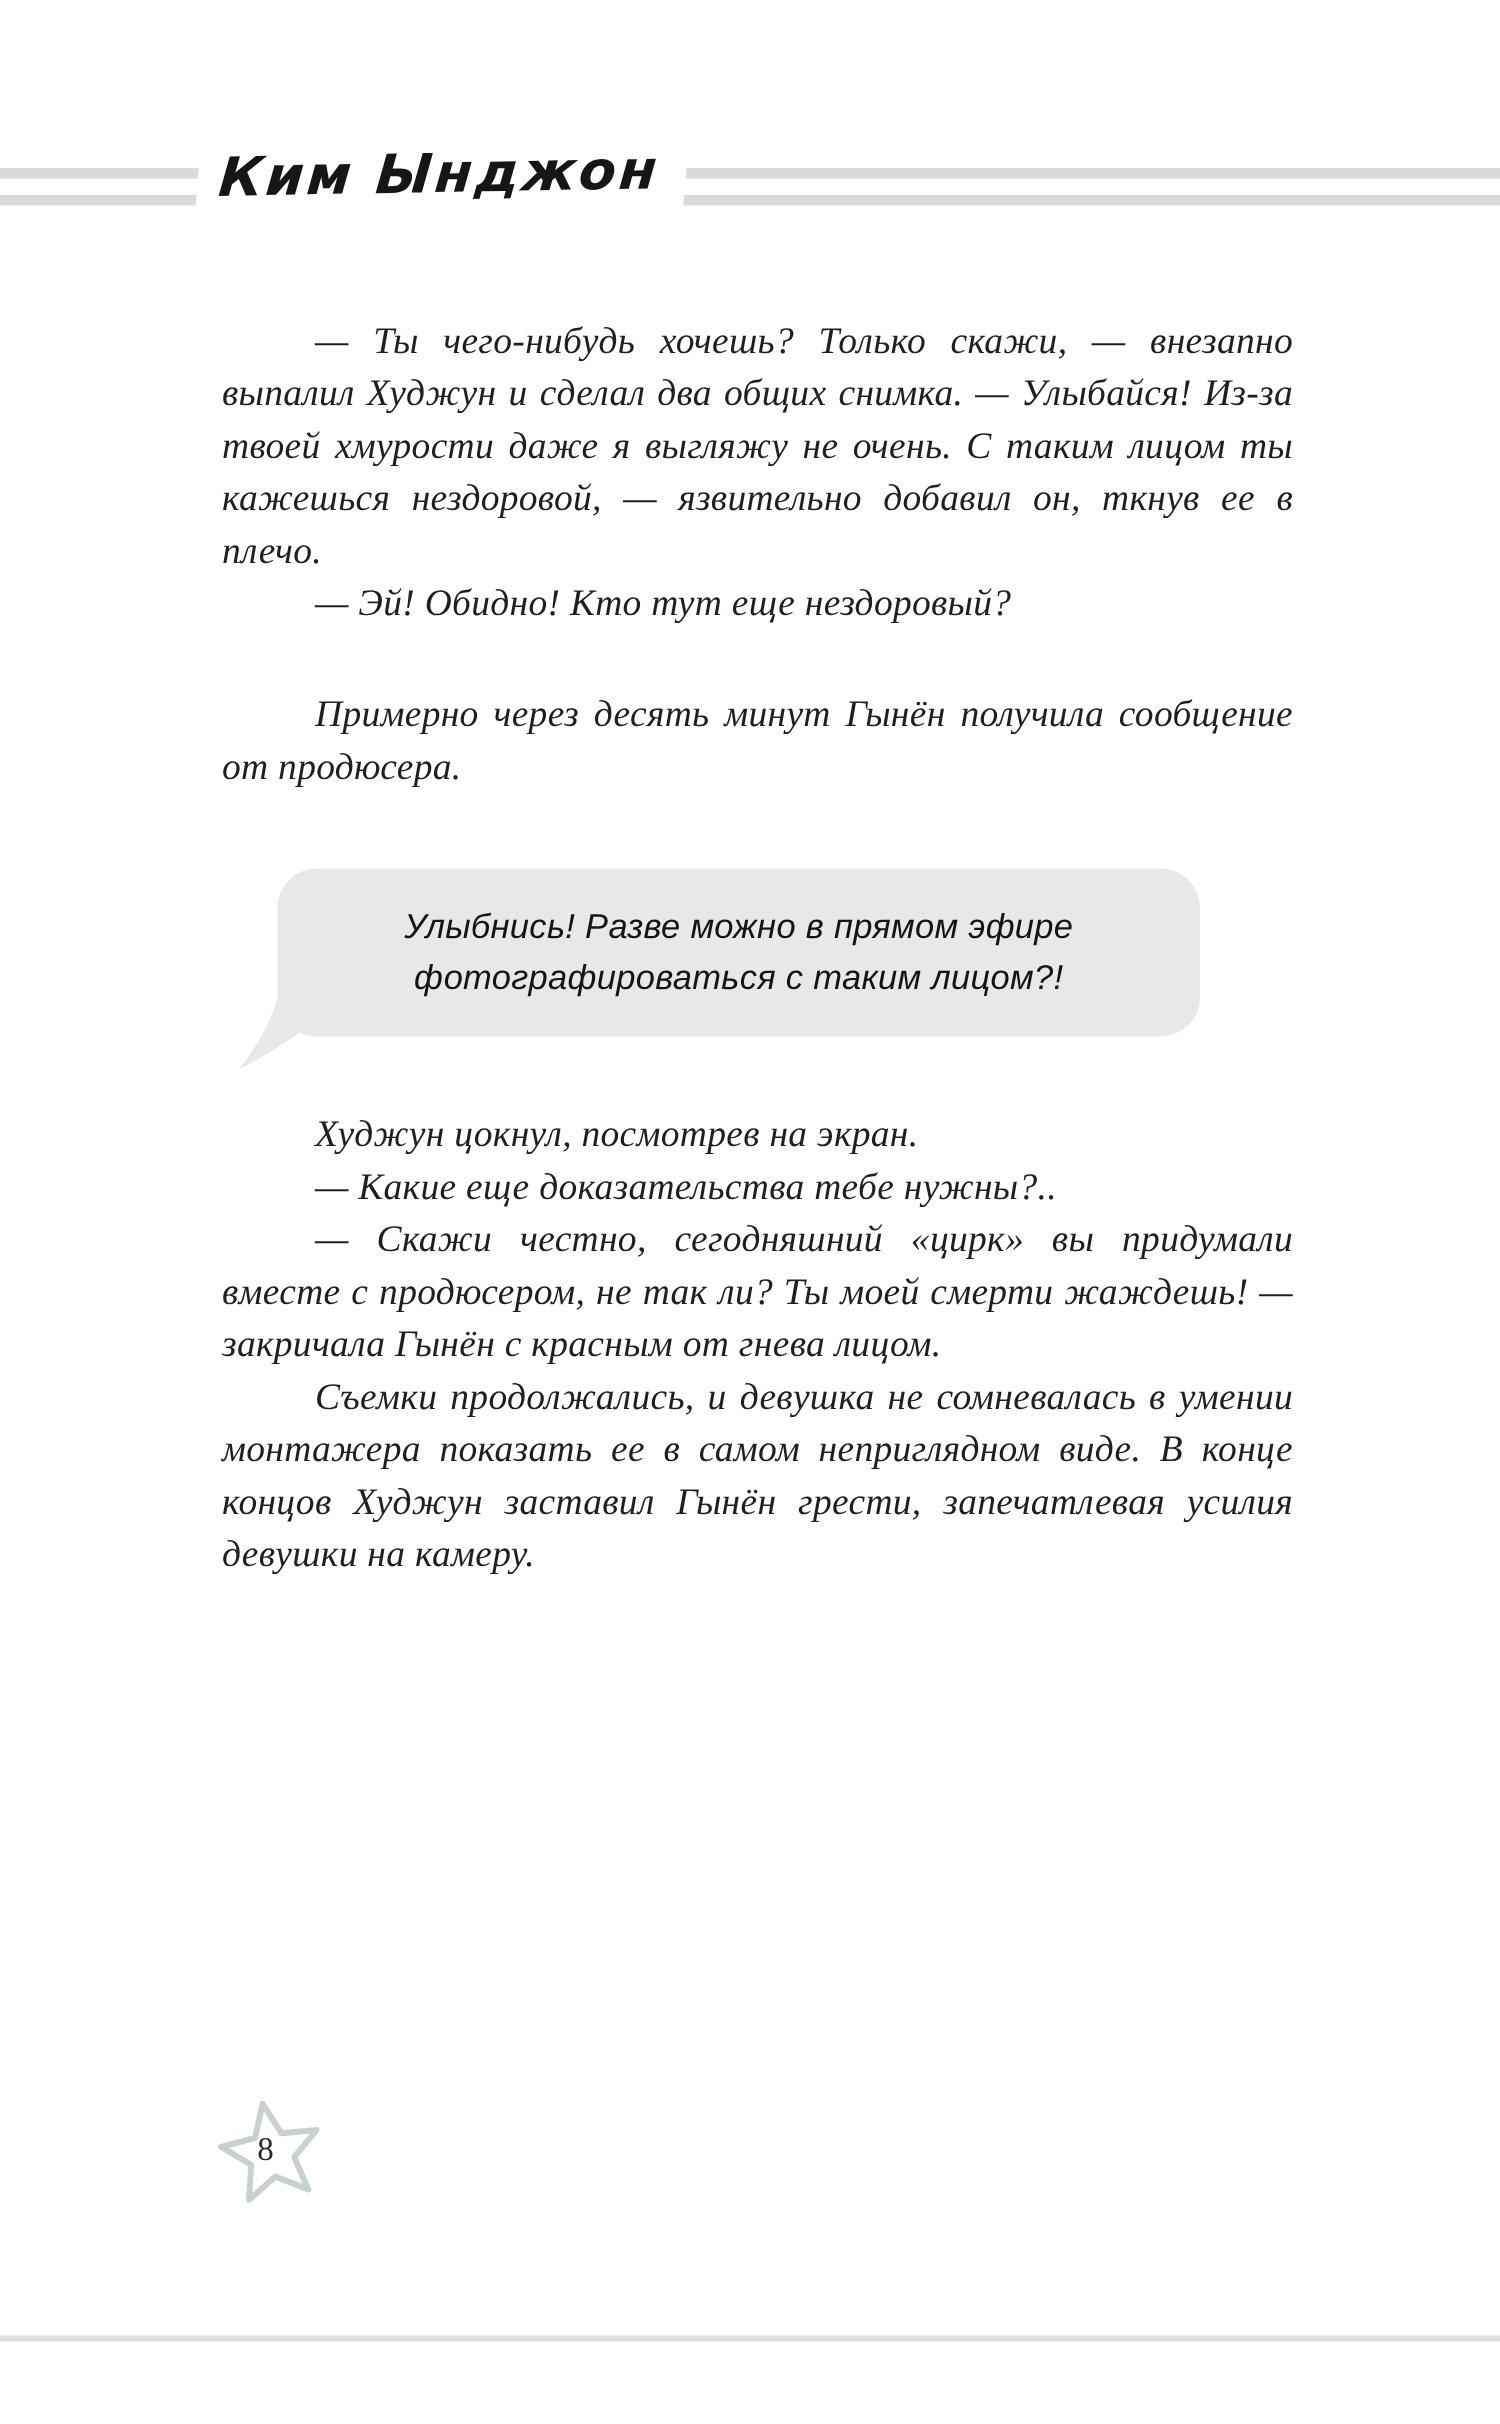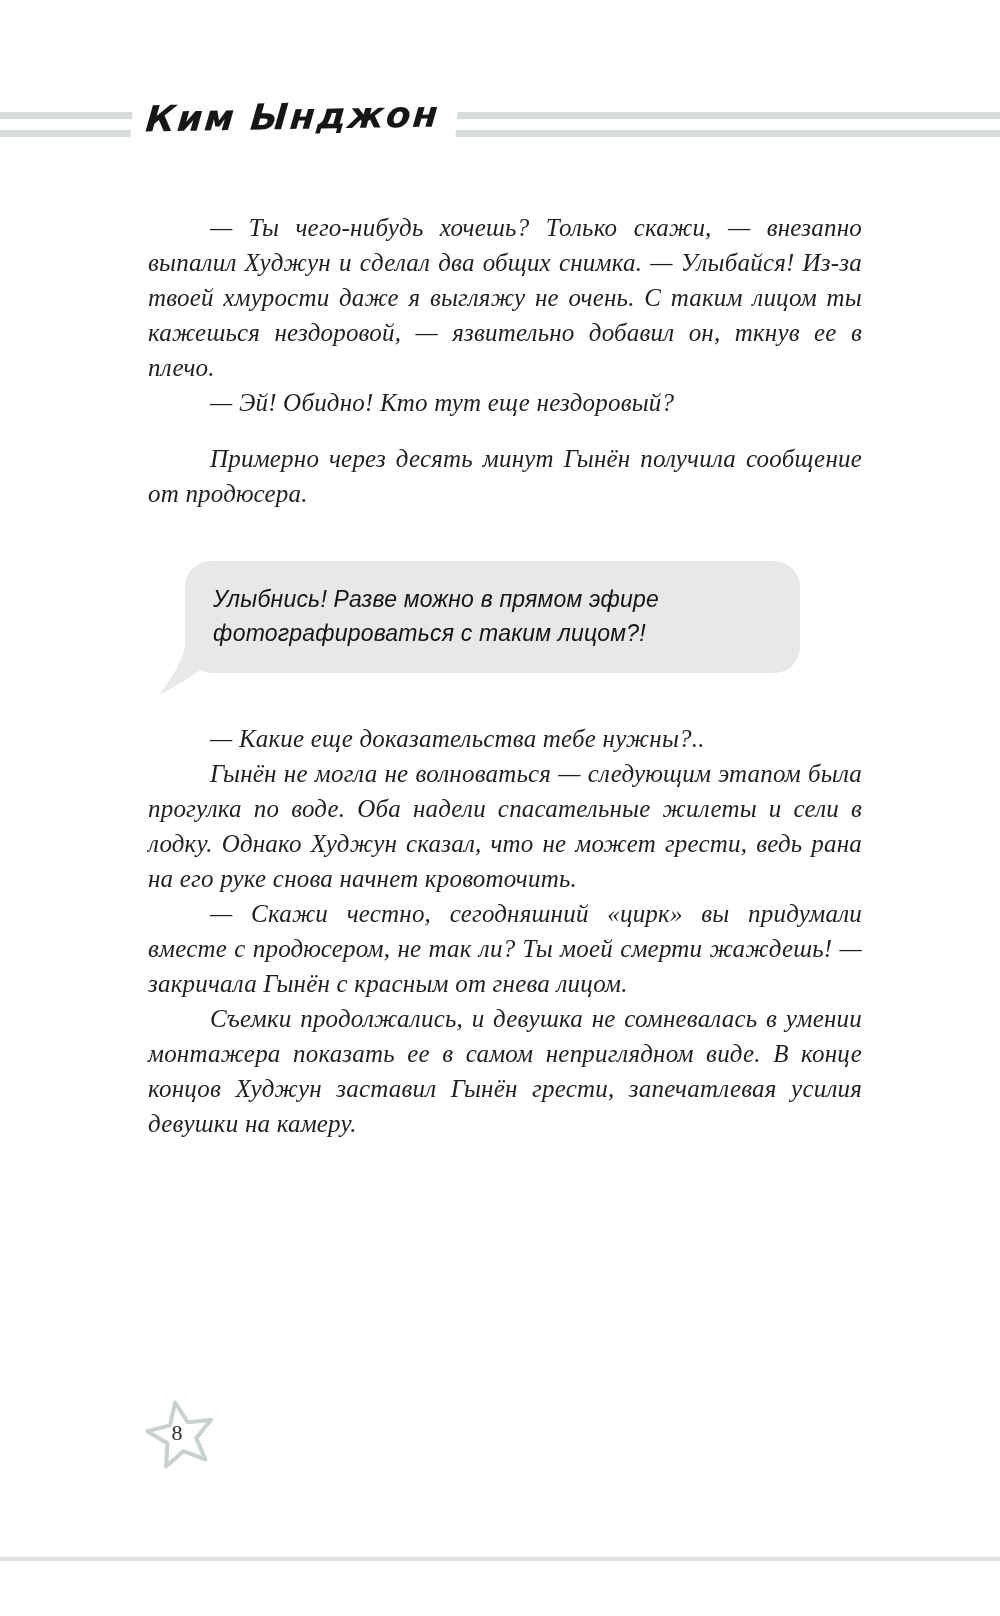--- a/index.html
+++ b/index.html
@@ -51,21 +51,21 @@
     font-size: 25px;
     line-height: 35px;
     letter-spacing: 0.2px;
     font-style: italic;
   }
   .para {
     margin: 0;
     text-indent: 62px;
     hyphens: manual;
   }
-  .para.gap-above { margin-top: 21px; }
+  .para.gap-above { margin-top: 39px; }
 
   
   .bubble-wrap {
     margin: 50px 0 48px 37px;
     width: 615px;
   }
   .bubble {
     position: relative;
     background: #e7e9e9;
     border-radius: 26px;
@@ -75,20 +75,21 @@
     font-size: 23px;
     line-height: 34px;
     color: #141414;
     text-align: left;
     text-indent: 0;
   }
   .bubble .bubble-text {
     position: relative;
     z-index: 1;
     display: block;
+    text-align: center;
   }
   .bubble-tail {
     position: absolute;
     left: -26px;
     bottom: -22px;
     width: 70px;
     height: 48px;
     z-index: 0;
   }
 
@@ -144,22 +145,22 @@
 
     <div class="bubble-wrap">
       <div class="bubble">
         <svg class="bubble-tail" viewBox="0 0 70 48" xmlns="http://www.w3.org/2000/svg" aria-hidden="true">
           <path d="M26 0 H70 C52 16 28 34 0 48 C12 33 22 16 26 0 Z" fill="#e7e9e9"></path>
         </svg>
         <span class="bubble-text">Улыбнись! Разве можно в прямом эфире фотографи­роваться с таким лицом?!</span>
       </div>
     </div>
 
+    <p class="para">Худжун цокнул, посмотрев на экран.</p>
     <p class="para">— Какие еще доказательства тебе нужны?..</p>
-    <p class="para">Гынён не могла не волноваться — следующим этапом была прогулка по воде. Оба надели спасательные жилеты и сели в лодку. Однако Худжун сказал, что не может грести, ведь рана на его руке снова начнет кровоточить.</p>
     <p class="para">— Скажи честно, сегодняшний «цирк» вы придумали вместе с продюсером, не так ли? Ты моей смерти жаждешь! — закричала Гынён с красным от гнева лицом.</p>
     <p class="para">Съемки продолжались, и девушка не сомневалась в умении монтажера показать ее в самом неприглядном виде. В конце концов Худжун заставил Гынён грести, запечатлевая усилия девушки на камеру.</p>
 
   </div>
 
   <svg class="footer-star" viewBox="0 0 74 78" xmlns="http://www.w3.org/2000/svg" aria-hidden="true">
     <polygon points="37,6 46,27.6 69.3,29.5 51.6,44.7 57,67.5 37,55.3 17,67.5 22.4,44.7 4.7,29.5 28,27.6" fill="none" stroke="#c8d2cc" stroke-width="4" stroke-linejoin="round" transform="rotate(-10 37 40)"></polygon>
   </svg>
 
   <div class="page-number">8</div>

